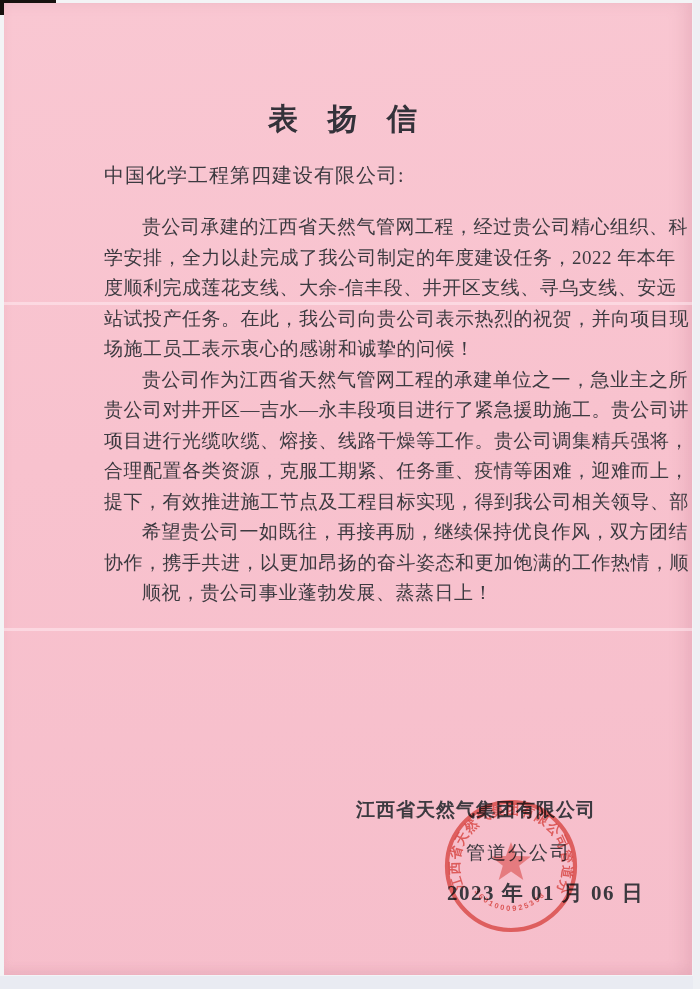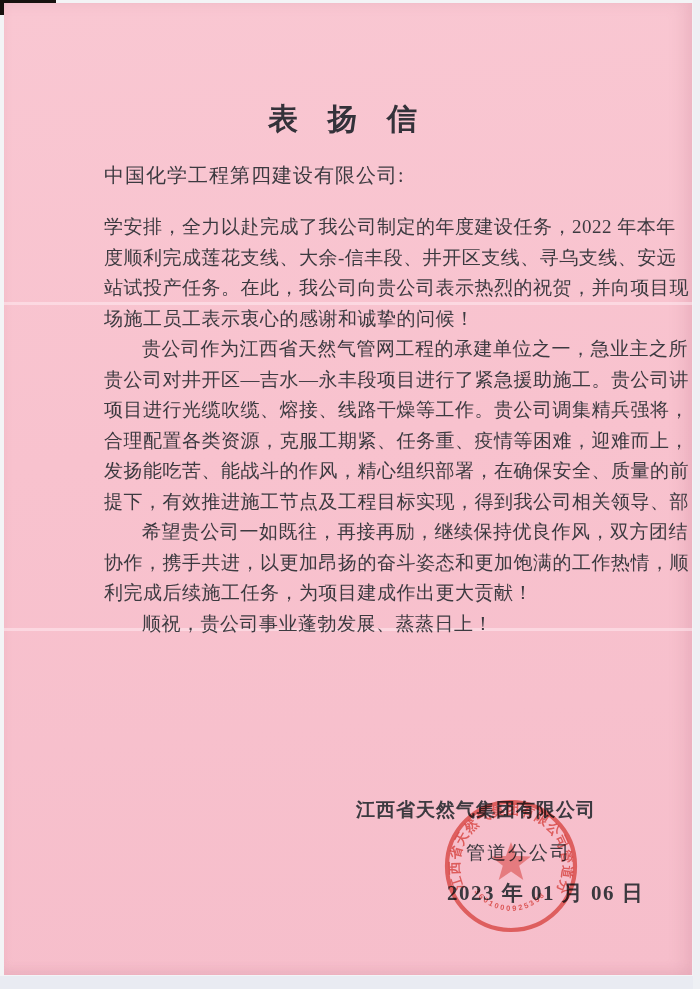--- a/index.html
+++ b/index.html
@@ -75,33 +75,32 @@
 
 <div class="page">
   <div class="crease c1"></div>
   <div class="crease c2"></div>
 
   <div class="title">表 扬 信</div>
 
   <div class="text-col">
     <div class="salutation">中国化学工程第四建设有限公司:</div>
     <div class="paragraphs" id="paragraphs">
+        <div class="line first">贵公司承建的江西省天然气管网工程，经过贵公司精心组织、科</div>
         <div class="line">学安排，全力以赴完成了我公司制定的年度建设任务，2022 年本年</div>
         <div class="line">度顺利完成莲花支线、大余-信丰段、井开区支线、寻乌支线、安远</div>
         <div class="line">站试投产任务。在此，我公司向贵公司表示热烈的祝贺，并向项目现</div>
         <div class="line last">场施工员工表示衷心的感谢和诚挚的问候！</div>
         <div class="line first">贵公司作为江西省天然气管网工程的承建单位之一，急业主之所</div>
         <div class="line">贵公司对井开区—吉水—永丰段项目进行了紧急援助施工。贵公司讲</div>
         <div class="line">项目进行光缆吹缆、熔接、线路干燥等工作。贵公司调集精兵强将，</div>
         <div class="line">合理配置各类资源，克服工期紧、任务重、疫情等困难，迎难而上，</div>
-        <div class="line">发扬能吃苦、能战斗的作风，精心组织部署，在确保安全、质量的前</div>
         <div class="line">提下，有效推进施工节点及工程目标实现，得到我公司相关领导、部</div>
         <div class="line first">希望贵公司一如既往，再接再励，继续保持优良作风，双方团结</div>
         <div class="line">协作，携手共进，以更加昂扬的奋斗姿态和更加饱满的工作热情，顺</div>
-        <div class="line last">利完成后续施工任务，为项目建成作出更大贡献！</div>
         <div class="line first last">顺祝，贵公司事业蓬勃发展、蒸蒸日上！</div>
       </div>
   </div>
 
   <div class="sig-company">江西省天然气集团有限公司</div>
   <div class="sig-branch">管道分公司</div>
   <div class="sig-date">2023 年 01 月 06 日</div>
 
   <div class="seal">
     <svg viewBox="0 0 142 142" xmlns="http://www.w3.org/2000/svg">

